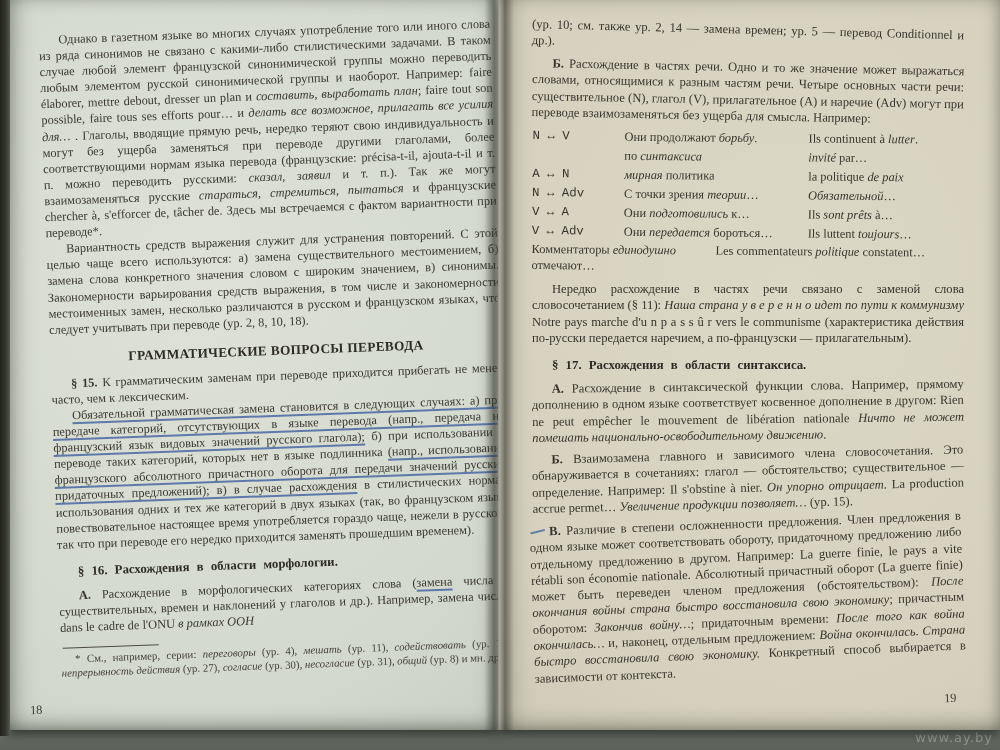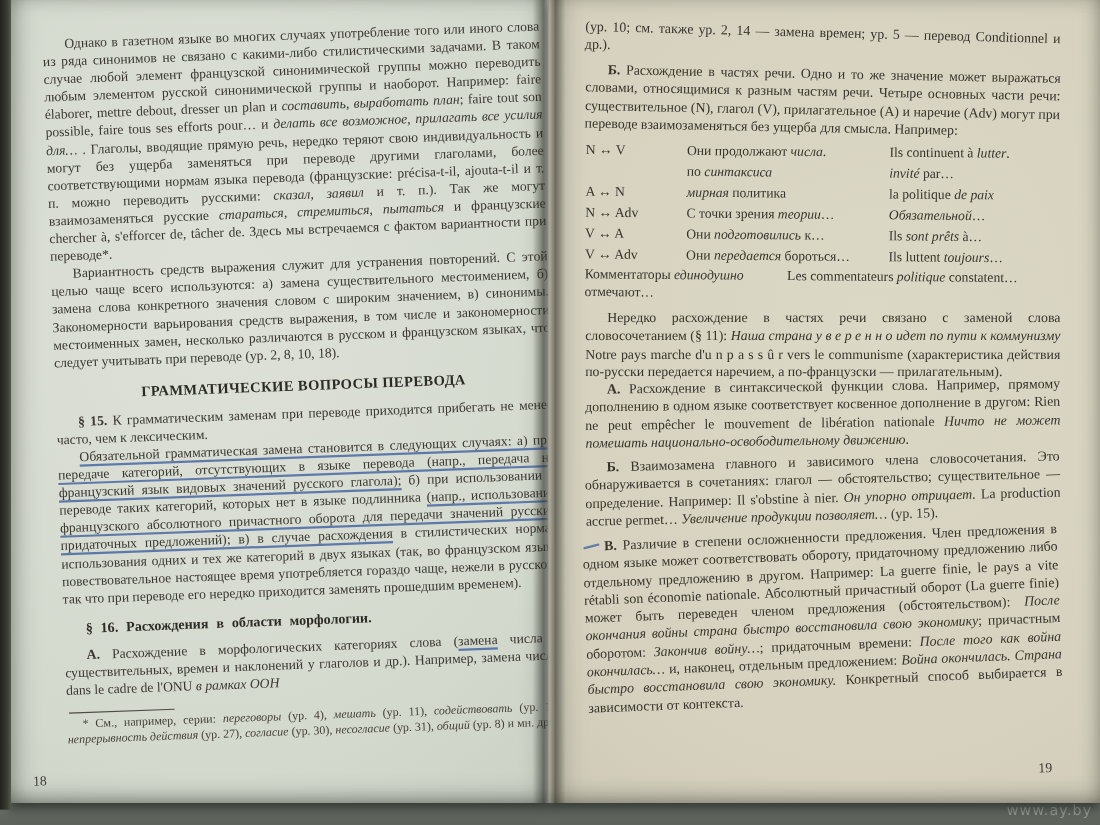--- a/index.html
+++ b/index.html
@@ -54,21 +54,21 @@
   .footnote-rule{width:96px;border-top:1.2px solid #4c4a44;margin:12px 0 4px 2px;}
   .footnote{margin:0;font-size:10.9px;line-height:13.6px;text-align:justify;
     text-indent:14px;color:#454239;}
 
   .pagenum{position:absolute;font-size:12.5px;color:#3e3c36;z-index:2;}
   .pagenum-left{left:22px;bottom:12px;transform:rotate(-2deg);}
   .pagenum-right{right:44px;bottom:24px;transform:rotate(-2deg);}
 
   .xtable{margin:9px 0 7px;}
   .xrow{display:flex;font-size:12.4px;line-height:15.9px;margin-bottom:3px;}
-  .xlabel{flex:0 0 92px;font-family:Liberation Serif, serif;}
+  .xlabel{flex:0 0 92px;font-family:Liberation Mono, monospace;}
   .xru{flex:0 0 172px;padding-right:12px;}
   .xfr{flex:1;}
 
   
   .rot-p1{transform:rotate(1.5deg);transform-origin:0 50%;}
   .rot-p2{transform:rotate(1.1deg);transform-origin:0 50%;}
   .rot-tb{transform:rotate(.5deg);transform-origin:0 50%;}
   .rot-m1{transform:rotate(-.7deg);transform-origin:0 50%;}
   .rot-m2{transform:rotate(-1.4deg);transform-origin:0 50%;}
   .rot-m3{transform:rotate(-2.2deg);transform-origin:0 50%;}
@@ -104,21 +104,21 @@
 </div>
 
 <div class="page page-right">
   <div class="content-r">
     <p class="para rot-p1">(ур. 10; см. также ур. 2, 14 — замена времен; ур. 5 — перевод Conditionnel и др.).</p>
     <p class="para indent gap rot-p2"><b>Б.</b> Расхождение в частях речи. Одно и то же значение может выражаться словами, относящимися к разным частям речи. Четыре основных части речи: существительное (N), глагол (V), прилагательное (A) и наречие (Adv) могут при переводе взаимозаменяться без ущерба для смысла. Например:</p>
 
     <div class="xtable rot-tb">
       <div class="xrow">
         <span class="xlabel">N ↔ V</span>
-        <span class="xru">Они продолжают <i>числа</i>.</span>
+        <span class="xru">Они продолжают <i>борьбу</i>.</span>
         <span class="xfr">Ils continuent à <i>lutter</i>.</span>
       </div>
       <div class="xrow">
         <span class="xlabel"></span>
         <span class="xru">по <i>синтаксиса</i></span>
         <span class="xfr"><i>invité</i> par…</span>
       </div>
       <div class="xrow">
         <span class="xlabel">A ↔ N</span>
         <span class="xru"><i>мирная</i> политика</span>
@@ -139,20 +139,21 @@
         <span class="xru">Они <i>передается</i> бороться…</span>
         <span class="xfr">Ils luttent <i>toujours</i>…</span>
       </div>
       <div class="xrow">
         <span class="xru">Комментаторы <i>единодушно</i> отмечают…</span>
         <span class="xfr">Les commentateurs <i>politique</i> constatent…</span>
       </div>
     </div>
 
     <p class="para indent">Нередко расхождение в частях речи связано с заменой слова словосочетанием (§ 11): <i>Наша страна у в е р е н н о идет по пути к коммунизму</i> Notre pays marche d'u n  p a s  s û r vers le communisme (характеристика действия по-русски передается наречием, а по-французски — прилагательным).</p>
+    <h3 class="section-heading">§ 17. Расхождения в области синтаксиса.</h3>
     <p class="para indent rot-m1"><b>А.</b> Расхождение в синтаксической функции слова. Например, прямому дополнению в одном языке соответствует косвенное дополнение в другом: Rien ne peut empêcher le mouvement de libération nationale <i>Ничто не может помешать национально-освободительному движению</i>.</p>
     <p class="para indent gap rot-m2"><b>Б.</b> Взаимозамена главного и зависимого члена словосочетания. Это обнаруживается в сочетаниях: глагол — обстоятельство; существительное — определение. Например: Il s'obstine à nier. <i>Он упорно отрицает.</i> La production accrue permet… <i>Увеличение продукции позволяет…</i> (ур. 15).</p>
     <p class="para indent gap rot-m3 para-v"><b>В.</b> Различие в степени осложненности предложения. Член предложения в одном языке может соответствовать обороту, придаточному предложению либо отдельному предложению в другом. Например: La guerre finie, le pays a vite rétabli son économie nationale. Абсолютный причастный оборот (La guerre finie) может быть переведен членом предложения (обстоятельством): <i>После окончания войны страна быстро восстановила свою экономику</i>; причастным оборотом: <i>Закончив войну…</i>; придаточным времени: <i>После того как война окончилась…</i> и, наконец, отдельным предложением: <i>Война окончилась. Страна быстро восстановила свою экономику.</i> Конкретный способ выбирается в зависимости от контекста.</p>
   </div>
   <div class="pagenum pagenum-right">19</div>
 </div>
 
 <div class="book-edge"></div>
 <div class="gutter-shadow"></div>
 

